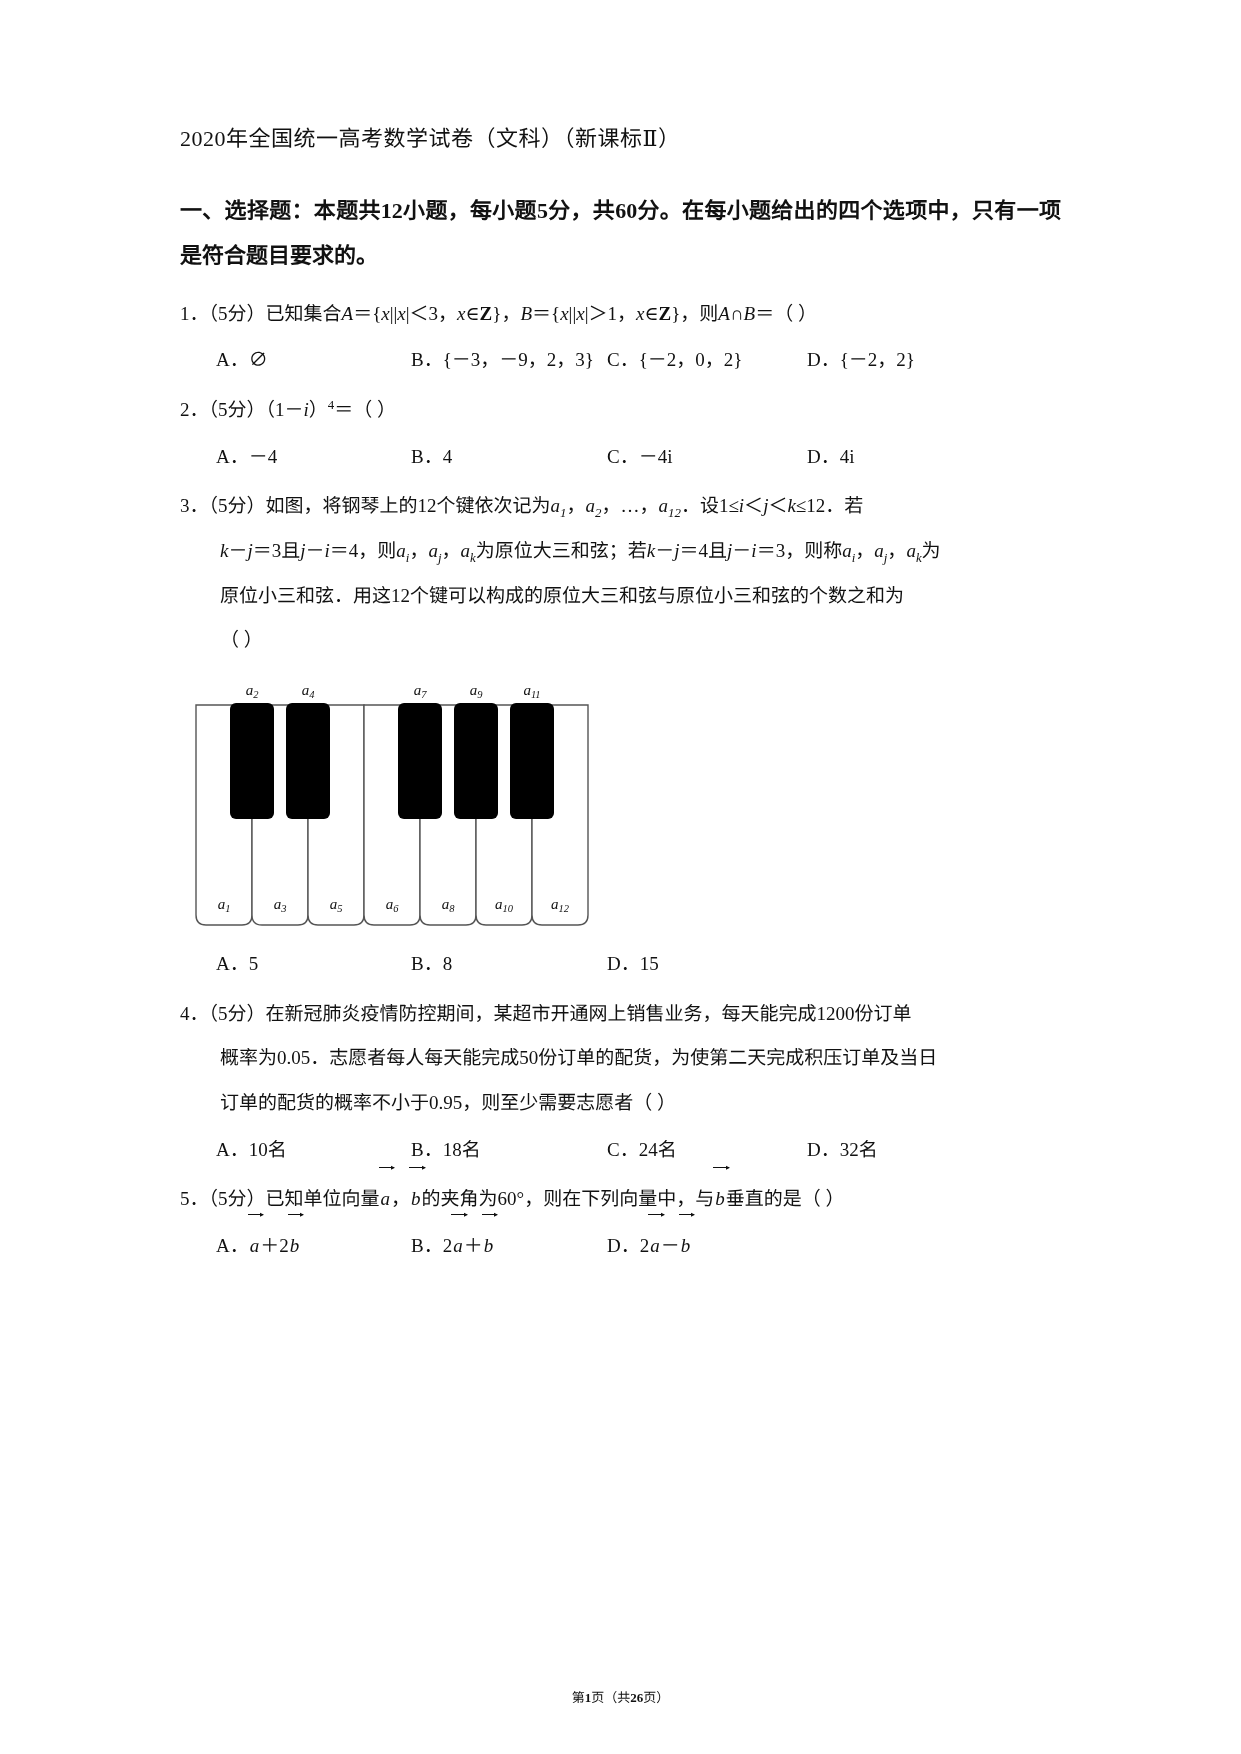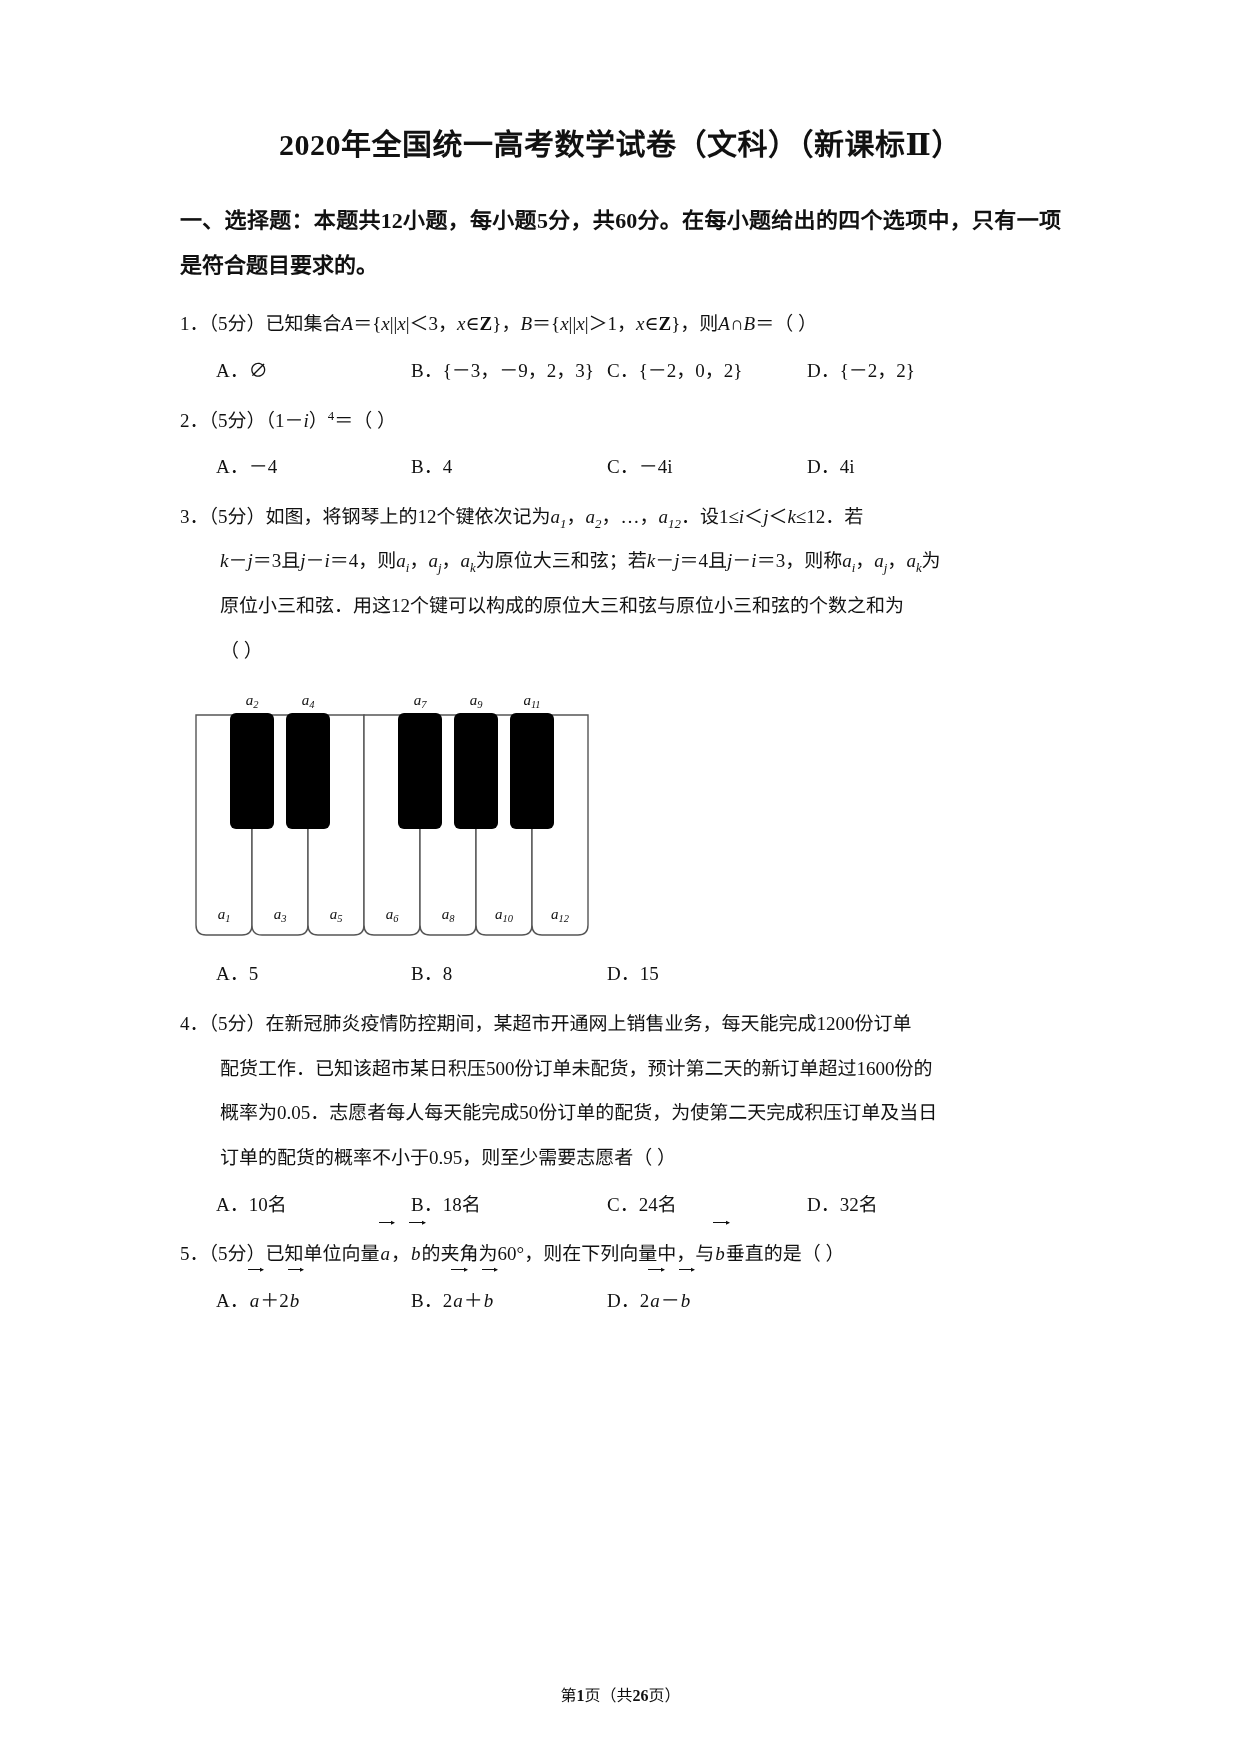--- a/index.html
+++ b/index.html
@@ -20,23 +20,22 @@
     position: absolute;
     left: 0; top: 0;
     width: 1241px;
     height: 1754px;
     box-sizing: border-box;
     padding: 125px 180px 0 180px;
   }
 
   
   .doc-title {
-    text-align: center;
-    font-size: 30px;
-    font-weight: bold;
+    font-size: 22px;
+    font-weight: normal;
     letter-spacing: 0.5px;
     margin: 0 0 34px 0;
     line-height: 1.3;
     font-family: "Liberation Serif", "DejaVu Serif", serif;
   }
 
   
   .section-head {
     font-size: 22px;
     font-weight: bold;
@@ -124,21 +123,21 @@
   }
   svg.piano { display: block; }
 
   
   .footer {
     position: absolute;
     left: 0;
     bottom: 48px;
     width: 100%;
     text-align: center;
-    font-size: 16px;
+    font-size: 13px;
     font-family: "Liberation Serif", "DejaVu Serif", serif;
   }
   .footer b { font-weight: bold; }
 </style>
 </head>
 <body>
 
 <div class="page">
 
   <h1 class="doc-title">2020年全国统一高考数学试卷（文科）（新课标Ⅱ）</h1>
@@ -221,21 +220,20 @@
     <div class="options">
       <span class="opt opt-w1"><span>A．</span><span>5</span></span>
       <span class="opt opt-w2"><span>B．</span><span>8</span></span>
       <span class="opt opt-w4"><span>D．</span><span>15</span></span>
     </div>
   </div>
 
   <div class="question">
     <div class="q-body">
       <span class="q-num">4．</span><span>（5分）</span><span>在新冠肺炎疫情防控期间，某超市开通网上销售业务，每天能完成1200份订单</span>
-      <span class="q-cont">配货工作．已知该超市某日积压500份订单未配货，预计第二天的新订单超过1600份的</span>
       <span class="q-cont">概率为0.05．志愿者每人每天能完成50份订单的配货，为使第二天完成积压订单及当日</span>
       <span class="q-cont">订单的配货的概率不小于0.95，则至少需要志愿者（  ）</span>
     </div>
     <div class="options">
       <span class="opt opt-w1"><span>A．</span><span>10名</span></span>
       <span class="opt opt-w2"><span>B．</span><span>18名</span></span>
       <span class="opt opt-w3"><span>C．</span><span>24名</span></span>
       <span class="opt opt-w4"><span>D．</span><span>32名</span></span>
     </div>
   </div>

